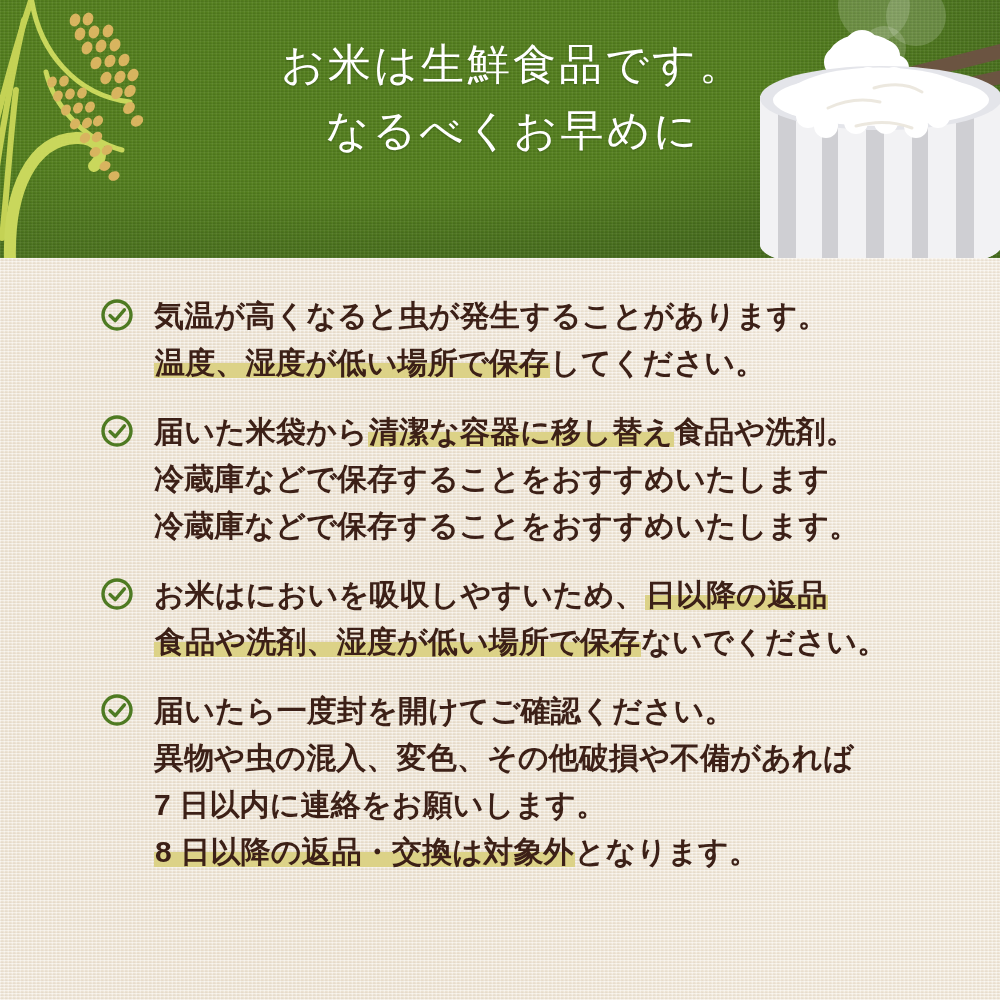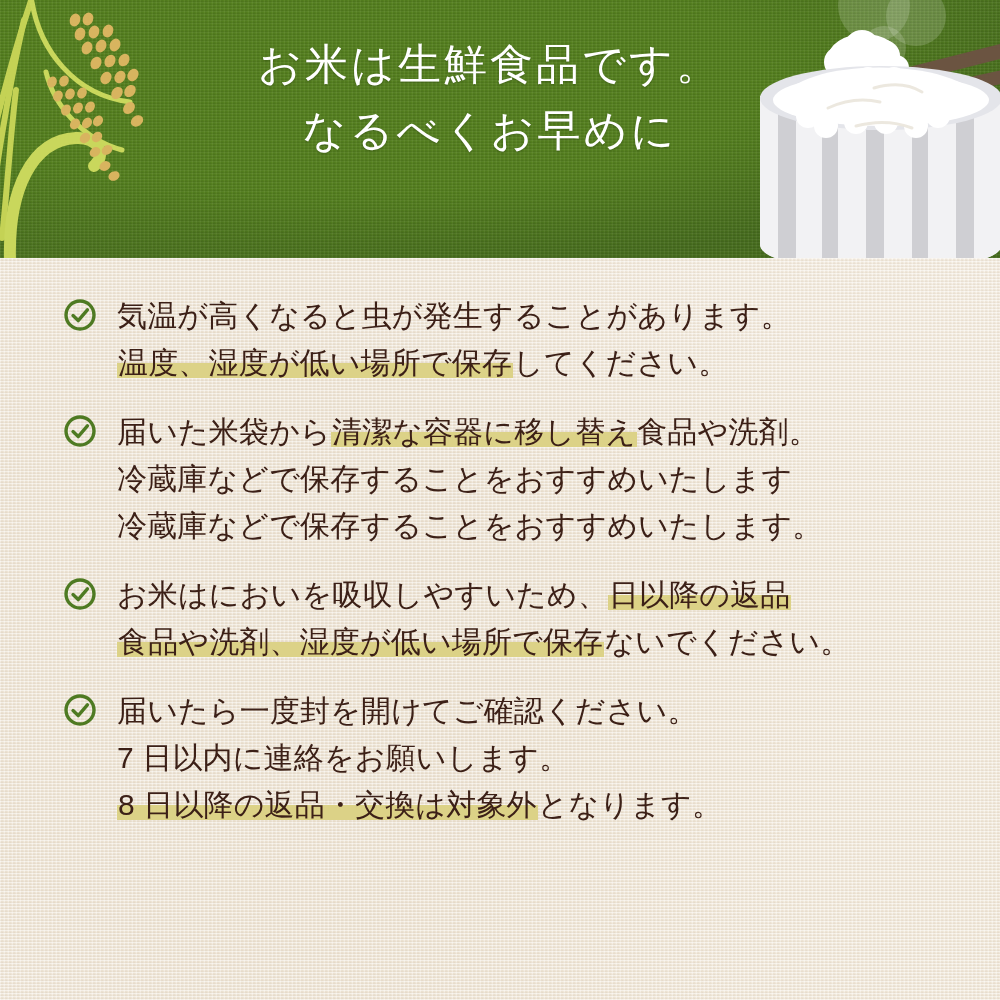--- a/index.html
+++ b/index.html
@@ -33,39 +33,40 @@
       repeating-linear-gradient(90deg, rgba(255,255,255,.04) 0 1px, rgba(0,0,0,.045) 1px 3px, rgba(255,255,255,0) 3px 4px),
       radial-gradient(ellipse at 35% 30%, #55801f 0 45%, rgba(0,0,0,0) 75%),
       radial-gradient(ellipse at 85% 80%, #476d1e 0 40%, rgba(0,0,0,0) 78%);
     overflow:hidden;
   }
   #deco-left { position:absolute; left:-20px; top:-10px; width:340px; height:280px; }
   #deco-right { position:absolute; right:-6px; top:-14px; width:250px; height:280px; }
 
   #title-block {
     position:absolute;
-    left:200px; top:32px;
+    left:223px; top:32px;
     width:580px;
     text-align:center;
     color:#ffffff;
     font-family:"Liberation Serif","DejaVu Serif",serif;
     font-size:43px;
     line-height:66px;
     letter-spacing:.07em;
     text-shadow:0 1px 2px rgba(30,50,8,.35);
     font-weight:400;
   }
   #title-block .tl { display:block; white-space:nowrap; }
 
   
   #list {
     position:absolute;
     left:0; top:258px;
     width:964px;
-    padding:34px 46px 0 63px;
+    padding:34px 46px 0 100px;
+    font-weight:bold;
   }
   .item {
     position:relative;
     display:block;
     margin-bottom:22px;
   }
   .check-icon {
     position:absolute;
     left:0; top:6px;
     width:34px; height:34px;
@@ -248,19 +249,20 @@
           <span class="line"><span class="hl">食品や洗剤、湿度が低い場所で保存</span><span class="pl">ないでください。</span></span>
         </div>
       </div>
       <div class="item">
         <span class="check-icon"><svg viewBox="0 0 34 34" xmlns="http://www.w3.org/2000/svg">
             <circle cx="17" cy="17" r="14" fill="none" stroke="#4e7a22" stroke-width="3.4"></circle>
             <path d="M10 17.6 L15.2 22.6 L24.4 11.8" fill="none" stroke="#4e7a22" stroke-width="3.4" stroke-linecap="round" stroke-linejoin="round"></path>
           </svg></span>
         <div class="lines">
           <span class="line"><span class="pl">届いたら一度封を開けてご確認ください。</span></span>
+          <span class="line"><span class="pl">異物や虫の混入、変色、その他破損や不備があれば</span></span>
           <span class="line"><span class="pl">7 日以内に連絡をお願いします。</span></span>
           <span class="line"><span class="hl">8 日以降の返品・交換は対象外</span><span class="pl">となります。</span></span>
         </div>
       </div>
     </div>
 
 </div>
 
 </body></html>

